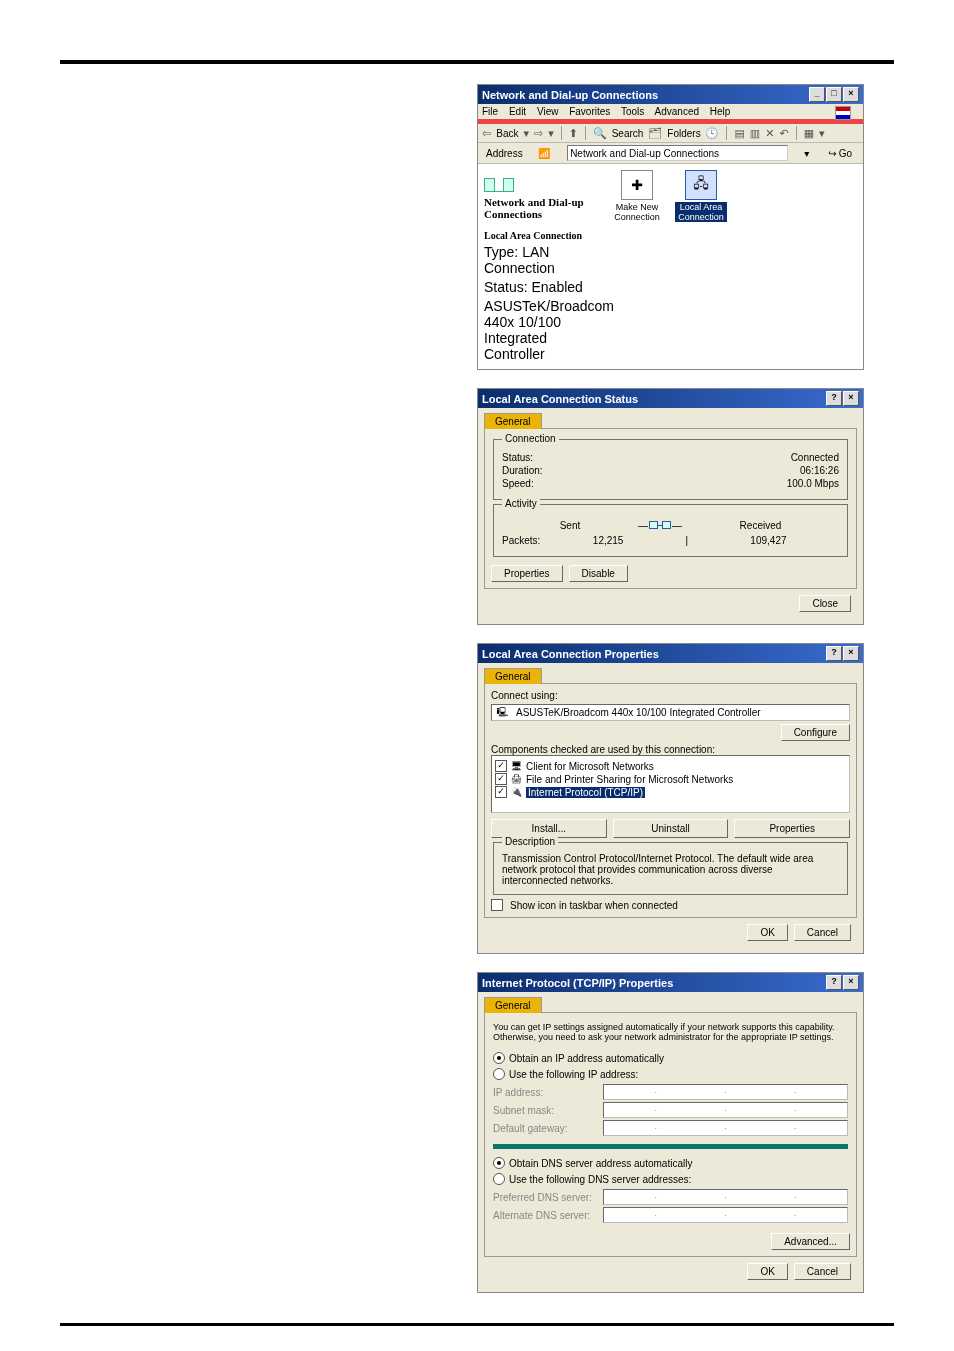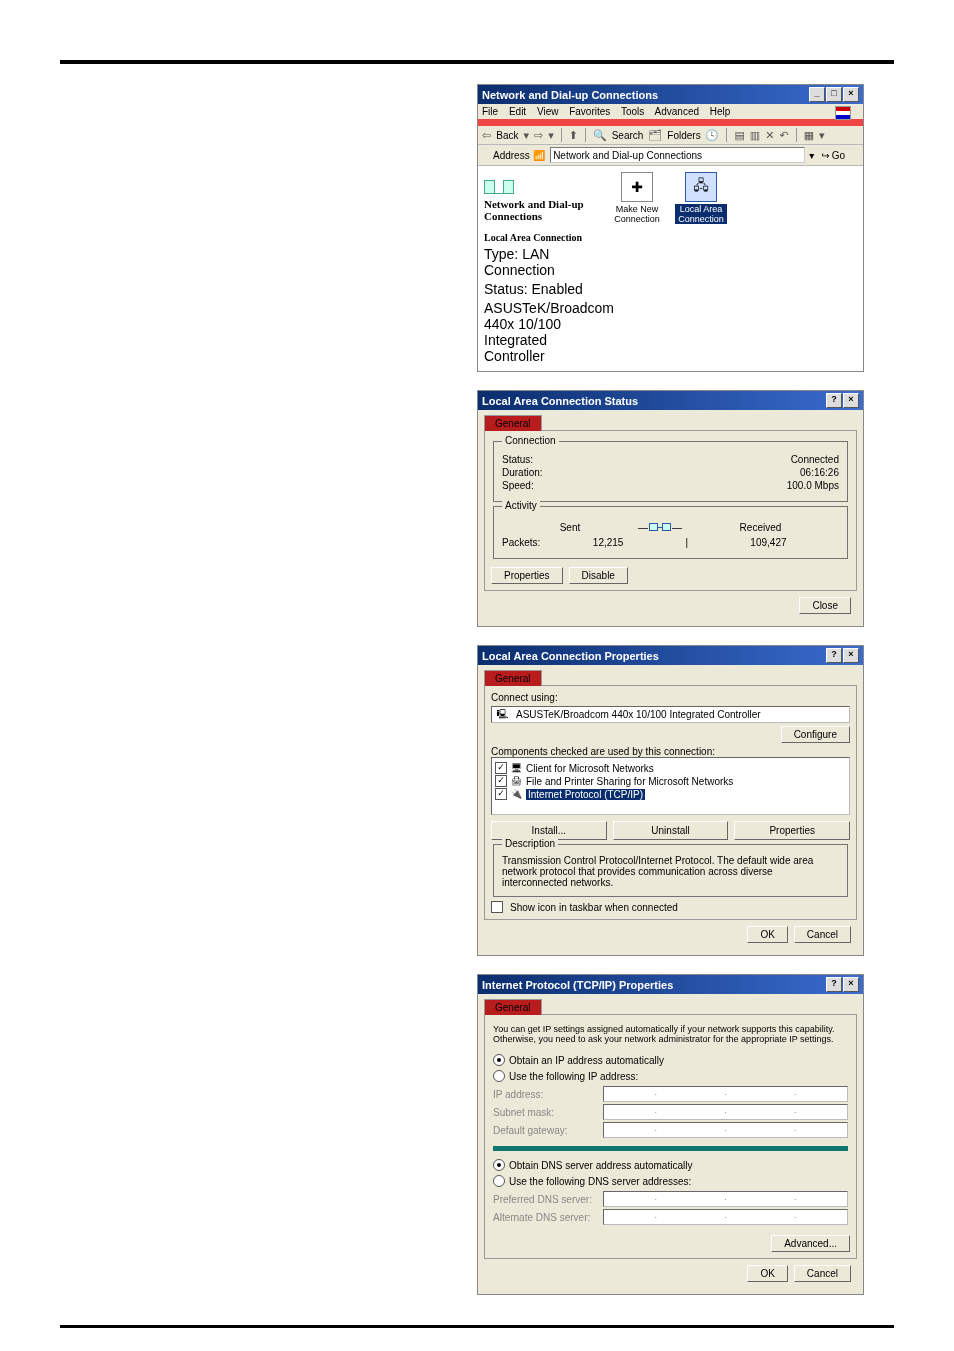--- a/index.html
+++ b/index.html
@@ -32,30 +32,30 @@
 }
 .titlebar .titletext{ font-size:11px; }
 .titlebar .btns{ display:flex; }
 .titlebar .wbtn{
   width:14px; height:13px; background:#ddd; border:1px solid #fff;
   border-right-color:#555; border-bottom-color:#555;
   color:#000; font-size:9px; text-align:center; line-height:11px;
   margin-left:1px; font-weight:bold;
 }
 .body{ background:#ece9d8; padding:6px; font-size:10px; }
-.menu{ background:#ece9d8; border-bottom:7px solid #ef4444; padding:2px 4px; font-size:10px; color:#000; }
+.menu{ background:#ece9d8; border-bottom:5px solid #ef4444; padding:2px 4px; font-size:10px; color:#000; }
 .menu span{ margin-right:8px; }
 .toolbar{
   background:#ece9d8; padding:2px 4px; display:flex; align-items:center; gap:5px;
   border-bottom:1px solid #b9b9b9; font-size:10px;
 }
 .toolbar .sep{ width:1px; height:14px; background:#999; margin:0 2px;}
 .toolbar .glyph{ font-size:11px; color:#555;}
 .addressbar{
-  background:#ece9d8; padding:2px 15px; display:flex; align-items:center; gap:4px;
+  background:#ece9d8; padding:2px 8px; display:flex; align-items:center; gap:16px;
   border-bottom:1px solid #b9b9b9; font-size:10px;
 }
 .addressbar input{
   flex:1; height:14px; border:1px inset #ccc; font-size:10px; padding:0 2px;
 }
 .gobtn{
   display:inline-flex; align-items:center; gap:2px; padding:0 3px;
 }
 .explorerbody{
   background:#fff; display:flex; min-height:175px; font-size:10px;
@@ -91,21 +91,21 @@
 .actrow{ display:flex; justify-content:space-between; align-items:center; margin:2px 0;}
 .act-ic{ width:22px; height:16px; display:inline-flex; align-items:center; justify-content:center;}
 .act-ic .pc{ width:8px; height:6px; border:1px solid #2a5aa7; background:#cfe; }
 .act-ic .wire{ width:4px; height:1px; background:#2a5aa7; }
 .btn{
   font-size:10px; padding:2px 12px; background:#ece9d8;
   border:1px solid #fff; border-right-color:#666; border-bottom-color:#666;
 }
 .tabwrap{ padding-top:5px; }
 .tab{
-  display:inline-block; background:#b91c1c; padding:2px 10px;
+  display:inline-block; background:#eab308; padding:2px 10px;
   border:1px solid #999; border-bottom:none; position:relative; z-index:2;
 }
 .tabpane{
   background:#ece9d8; border:1px solid #999; margin-top:-1px; padding:6px;
 }
 .sunken{
   border:1px inset #bbb; background:#fff; padding:2px 4px;
 }
 .listbox{
   border:1px inset #bbb; background:#fff; padding:3px; min-height:50px;

